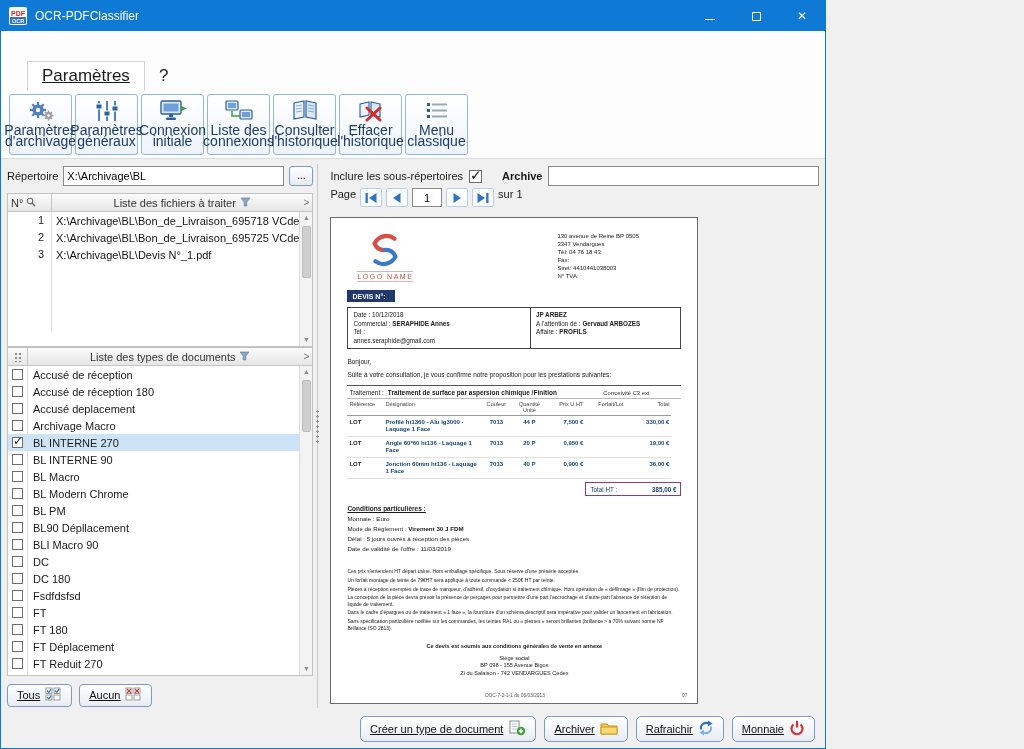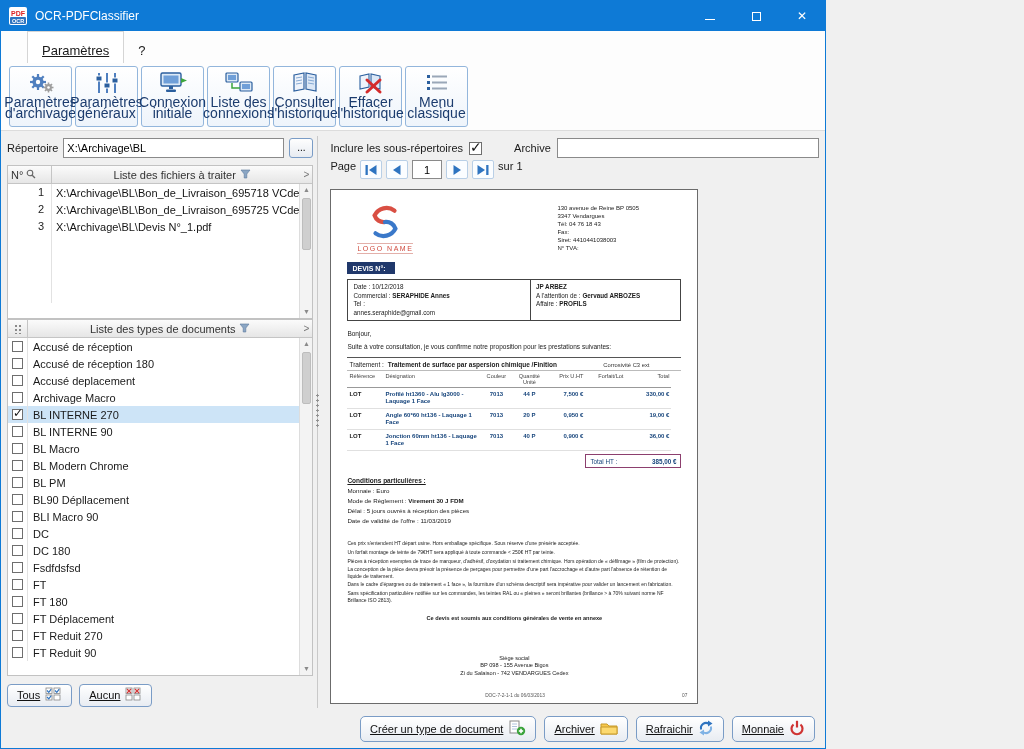--- a/index.html
+++ b/index.html
@@ -11,21 +11,21 @@
   .titlebar { flex:0 0 30px; background:#0e7ad6; display:flex; align-items:center; color:#fff; }
   .app-icon { width:20px; height:20px; margin:0 7px 0 7px; flex:none; }
   .title-text { font-size:12px; }
   .win-controls { margin-left:auto; display:flex; height:100%; }
   .win-btn { width:46px; display:flex; align-items:center; justify-content:center; font-size:12px; color:#fff; cursor:default; }
   .min-glyph { display:inline-block; width:10px; border-bottom:1px solid #fff; height:1px; margin-top:6px;}
   .max-glyph { display:inline-block; width:9px; height:9px; border:1px solid #fff; }
 
   
   .tabstrip { flex:0 0 28px; background:#fdfdfd; display:flex; align-items:flex-end; padding-left:26px; }
-  .tab { padding:11px 14px 5px 14px; font-size:13px; color:#1a1a1a; }
+  .tab { padding:4px 14px 5px 14px; font-size:17px; color:#1a1a1a;margin-top:30px; }
   .tab.active { background:#fff; border:1px solid #d5d5d5; border-bottom:none; }
   .tab.active .tab-label { text-decoration:underline; }
 
   
   .toolbar { flex:0 0 68px; background:#fdfdfd; border-bottom:1px solid #dcdcdc; display:flex; gap:3px; padding:3px 0 3px 8px; }
   .tool-btn { width:63px; border:1px solid #93b6dc; border-radius:3px; background:linear-gradient(#ffffff,#eef4fb); display:flex; flex-direction:column; align-items:center; padding-top:3px; cursor:default; }
   .tool-icon { height:26px; display:flex; align-items:center; justify-content:center; }
   .tool-label { font-size:14px; line-height:11px; color:#1c3c6e; text-align:center; padding:1px 1px 2px 1px; }
 
   
@@ -520,21 +520,21 @@
 
     <div class="v-gutter">
         <span class="vgrip"></span>
       </div>
 
     <div class="right-panel">
 
       <div class="rp-top">
         <span class="small-label">Inclure les sous-répertoires</span>
         <span class="cb big checked"></span>
-        <span class="small-label" style="margin-left:26px;">Archive</span>
+        <span class="small-label" style="margin-left:14px;font-weight:bold;">Archive</span>
         <input class="text-input archive-input" value="" style="">
       </div>
 
       <div class="page-row">
         <span class="small-label">Page</span>
         <span class="nav-btn">
             <svg width="14" height="12" viewBox="0 0 14 12">
               <rect x="1.5" y="1" width="2.3" height="10" fill="#2f74c0"></rect>
               <polygon points="12.5,1 12.5,11 5,6" fill="#2f74c0"></polygon>
             </svg>

